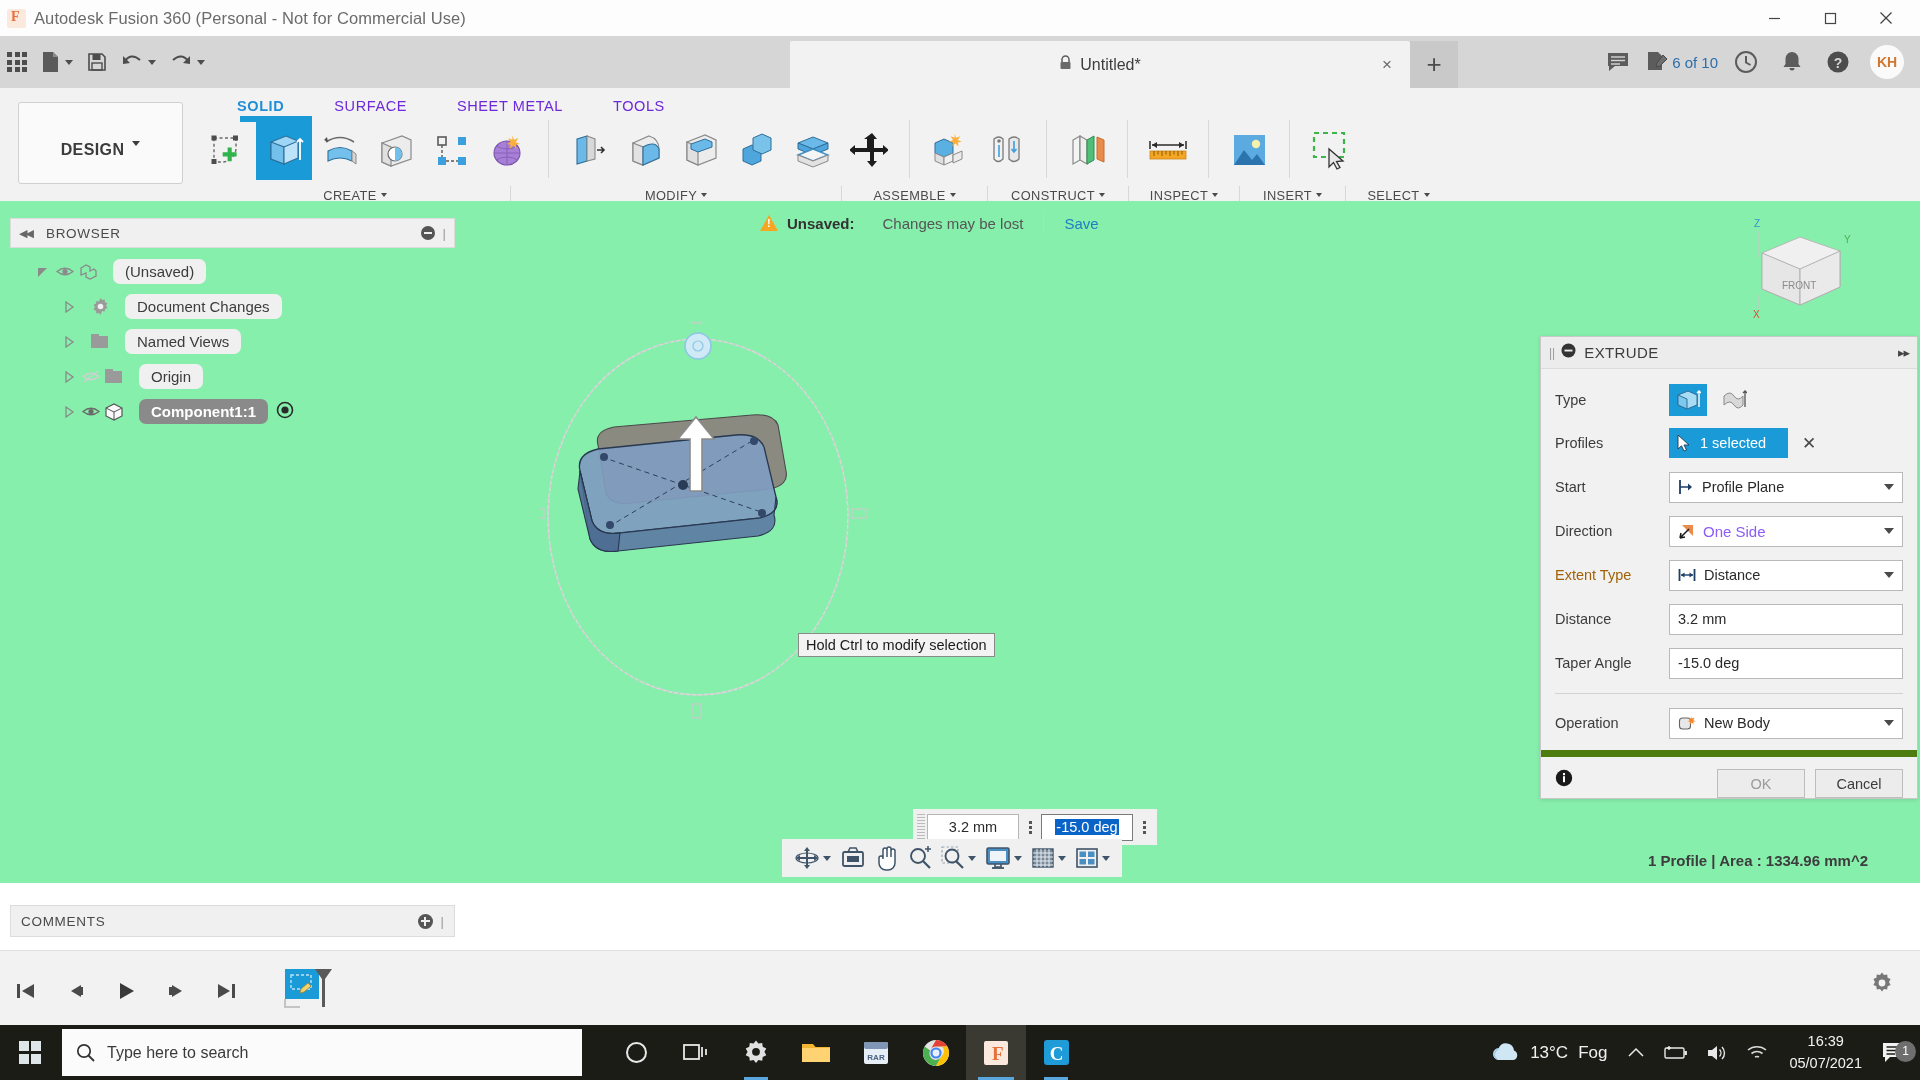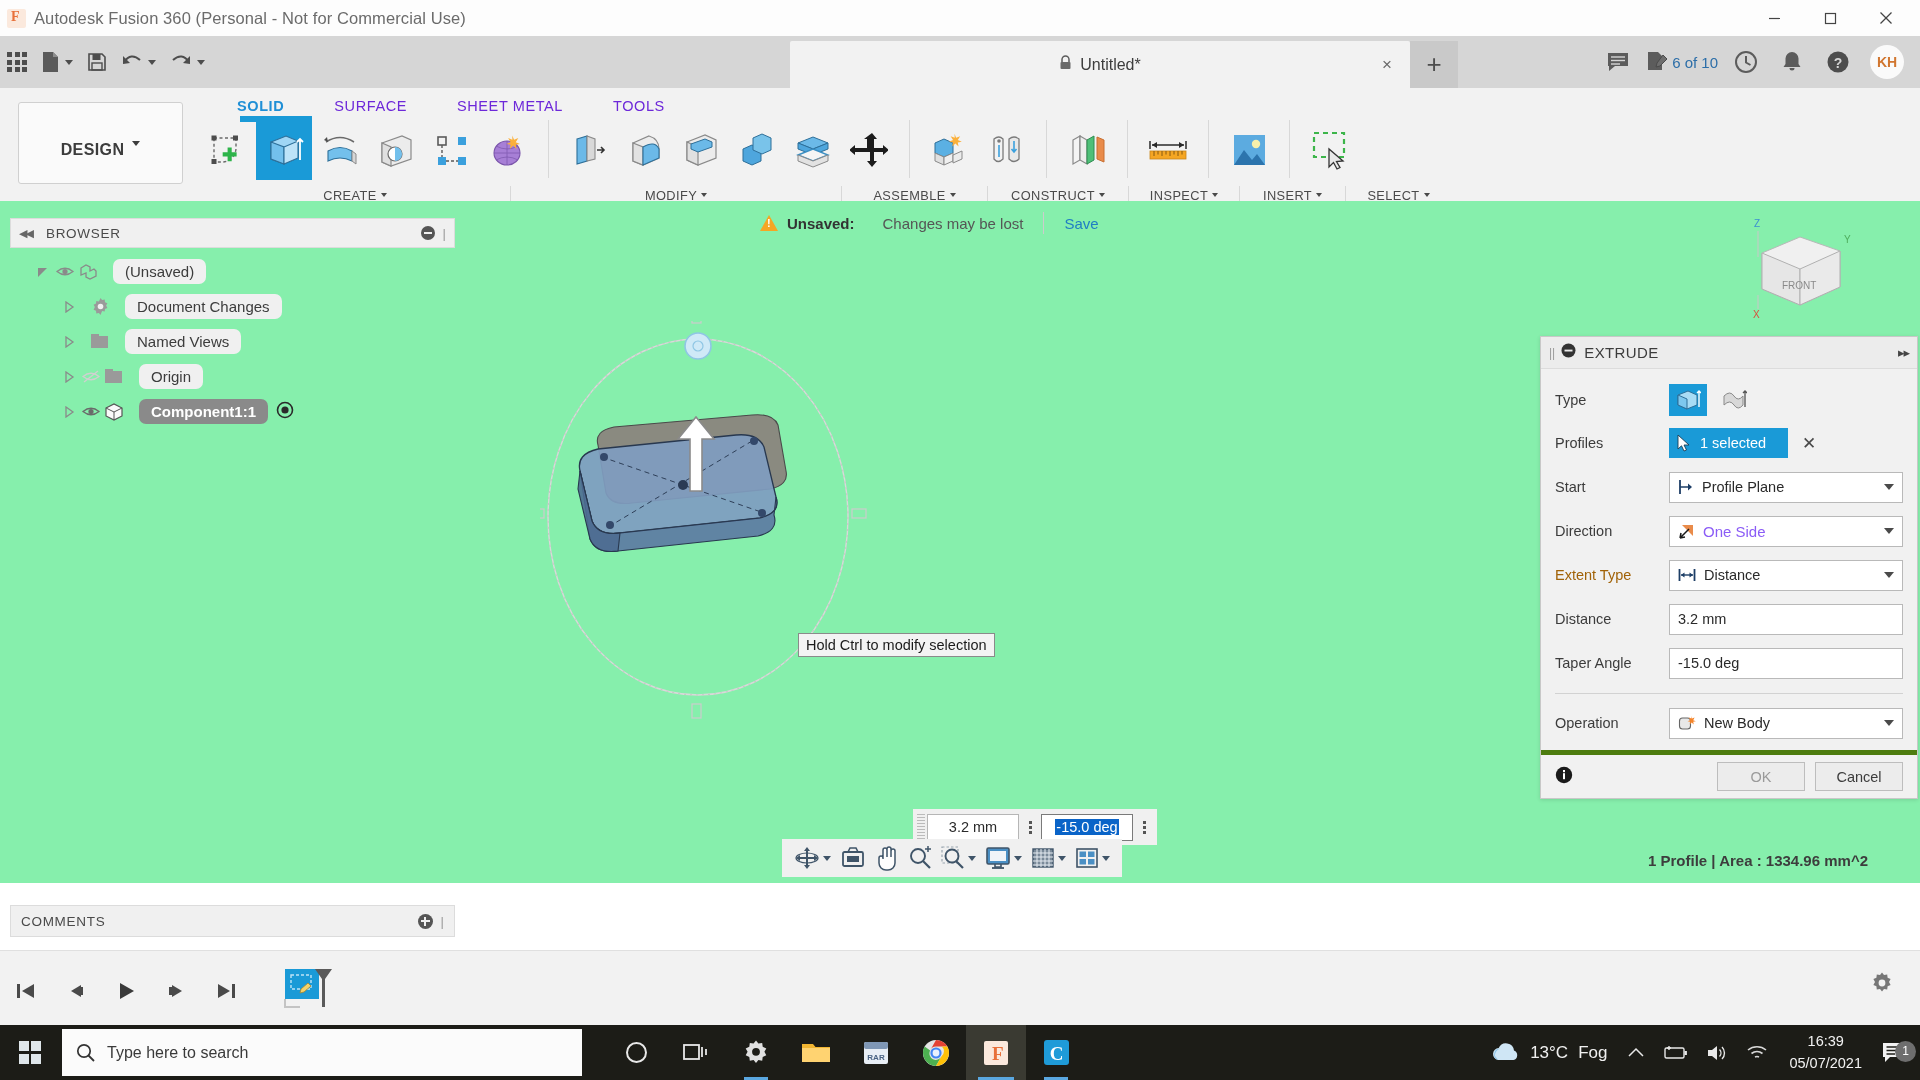--- a/index.html
+++ b/index.html
@@ -970,21 +970,21 @@
           <svg width="18" height="17" viewBox="0 0 18 17">
               <rect x="1.5" y="3" width="11" height="11" rx="3" fill="#e8e8e8" stroke="#666" stroke-width="1.1"></rect>
               <path d="M13 1 l1 2.6 2.6-1-1.4 2.6 2.6 1-2.6.6.5 2.6-2-2-2 2 .5-2.6-2.6-.6 2.6-1-1.4-2.6 2.6 1z" fill="#f5852a"></path>
             </svg>
           <span style="font-size:14.5px;color:#2a2a2a">New Body</span>
           <span style="margin-left:auto;width:0;height:0;border-left:5px solid transparent;border-right:5px solid transparent;border-top:6px solid #4a4a4a"></span>
         </div>
       </div>
     </div>
 
-    <div style="border-top:5px solid #4d7c0f;height:48px;display:flex;align-items:center;padding:0 14px">
+    <div style="border-top:7px solid #4d7c0f;height:48px;display:flex;align-items:flex-start;padding:12px 14px">
       <span>
         <svg width="18" height="18" viewBox="0 0 18 18">
             <circle cx="9" cy="9" r="8.2" fill="#1a1a1a"></circle>
             <rect x="8" y="7.2" width="2" height="6" fill="#fff"></rect>
             <rect x="8" y="4" width="2" height="2.2" fill="#fff"></rect>
           </svg>
       </span>
       <div style="margin-left:auto;display:flex;gap:10px">
         <div style="width:88px;height:29px;background:#ececec;border:1px solid #bdbdbd;display:flex;align-items:center;justify-content:center;font-size:14.5px;color:#9a9a9a">OK</div>
         <div style="width:88px;height:29px;background:#ececec;border:1px solid #bdbdbd;display:flex;align-items:center;justify-content:center;font-size:14.5px;color:#3c3c3c">Cancel</div>

